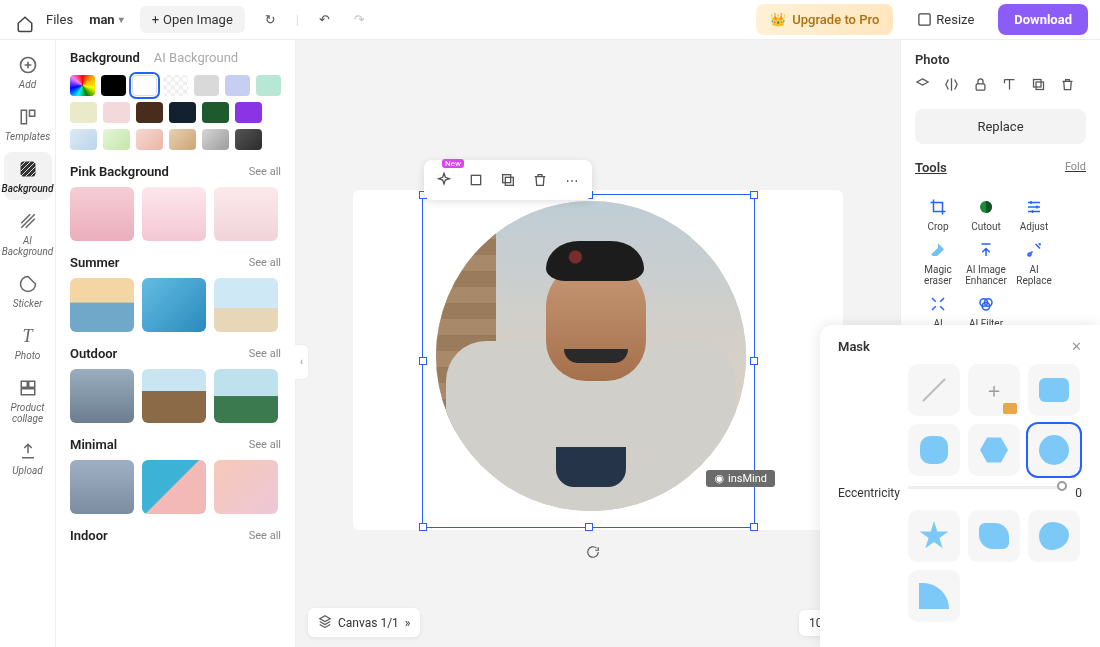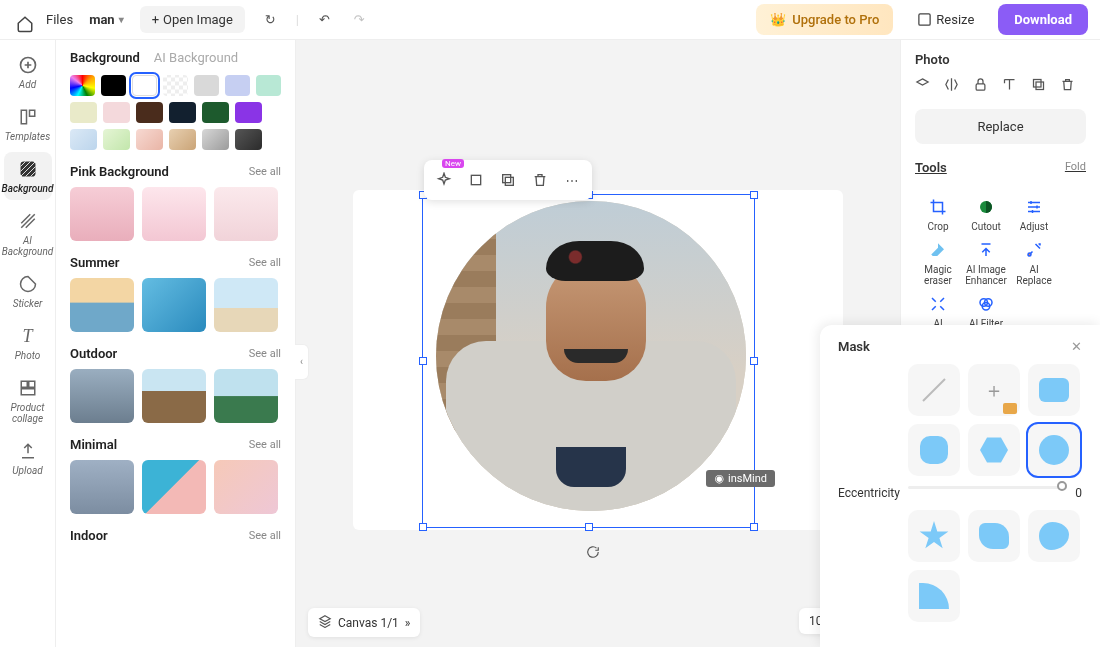--- a/index.html
+++ b/index.html
@@ -46,21 +46,21 @@
 .selbox .h.tl{left:-4px;top:-4px;} .selbox .h.tr{right:-4px;top:-4px;} .selbox .h.bl{left:-4px;bottom:-4px;} .selbox .h.br{right:-4px;bottom:-4px;}
 .selbox .h.t{left:50%;top:-4px;margin-left:-4px;} .selbox .h.b{left:50%;bottom:-4px;margin-left:-4px;}
 .selbox .h.l{left:-4px;top:50%;margin-top:-4px;} .selbox .h.r{right:-4px;top:50%;margin-top:-4px;}
 .circ { position:absolute; left:140px; top:161px; width:310px; height:310px; border-radius:50%; overflow:hidden; background:#d0c8ba; }
 .watermark { position:absolute; right:125px; bottom:160px; background:#6b6b6b; color:#fff; font-size:11px; padding:2px 8px; border-radius:3px; display:flex; align-items:center; gap:4px; }
 .rotate-handle { position:absolute; left:290px; top:505px; width:14px; height:14px; }
 .floating-toolbar { position:absolute; left:128px; top:120px; background:#fff; border-radius:8px; box-shadow:0 2px 8px rgba(0,0,0,.12); display:flex; padding:6px; gap:4px; }
 .ftb-btn { width:28px; height:28px; display:flex; align-items:center; justify-content:center; cursor:pointer; border-radius:6px; }
 .newtag{position:absolute;top:-7px;right:-6px;background:#d946ef;color:#fff;font-size:8px;padding:0 3px;border-radius:3px;}
 .chevron-tab { position:absolute; left:-1px; top:50%; width:14px; height:36px; background:#fff; border:1px solid #eee; border-left:none; border-radius:0 6px 6px 0; display:flex; align-items:center; justify-content:center; font-size:10px; color:#888; cursor:pointer; }
-.canvas-footer { position:absolute; bottom:10px; left:12px; right:12px; display:flex; align-items:flex-start; }
+.canvas-footer { position:absolute; bottom:10px; left:12px; right:12px; display:flex; align-items:center; }
 .cf-pill { background:#fff; border-radius:6px; padding:6px 10px; display:flex; align-items:center; gap:6px; font-size:12px; box-shadow:0 1px 4px rgba(0,0,0,.08); }
 .cf-pill.r { margin-left:auto; }
 
 .rightpanel { width:200px; border-left:1px solid #eee; padding:12px 14px; }
 .rp-title { font-weight:600; margin-bottom:10px; }
 .rp-icons { display:flex; gap:14px; margin-bottom:14px; color:#555; }
 .rp-icons span { cursor:pointer; }
 .replace-btn { background:#f3f3f3; text-align:center; padding:10px; border-radius:8px; cursor:pointer; margin-bottom:16px; }
 .tools-head { display:flex; justify-content:space-between; font-size:13px; margin-bottom:20px;text-decoration:underline; }
 .tools-head .fold { color:#888; font-size:11px; cursor:pointer; }

